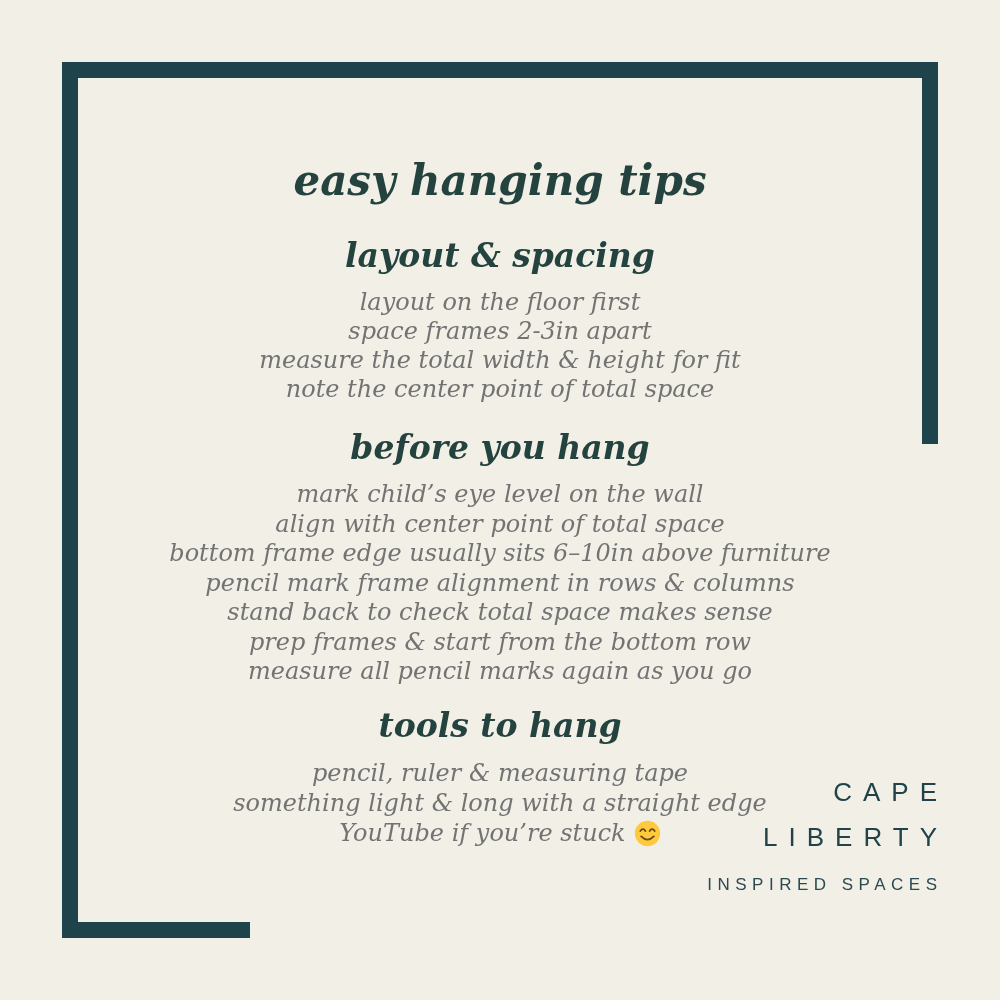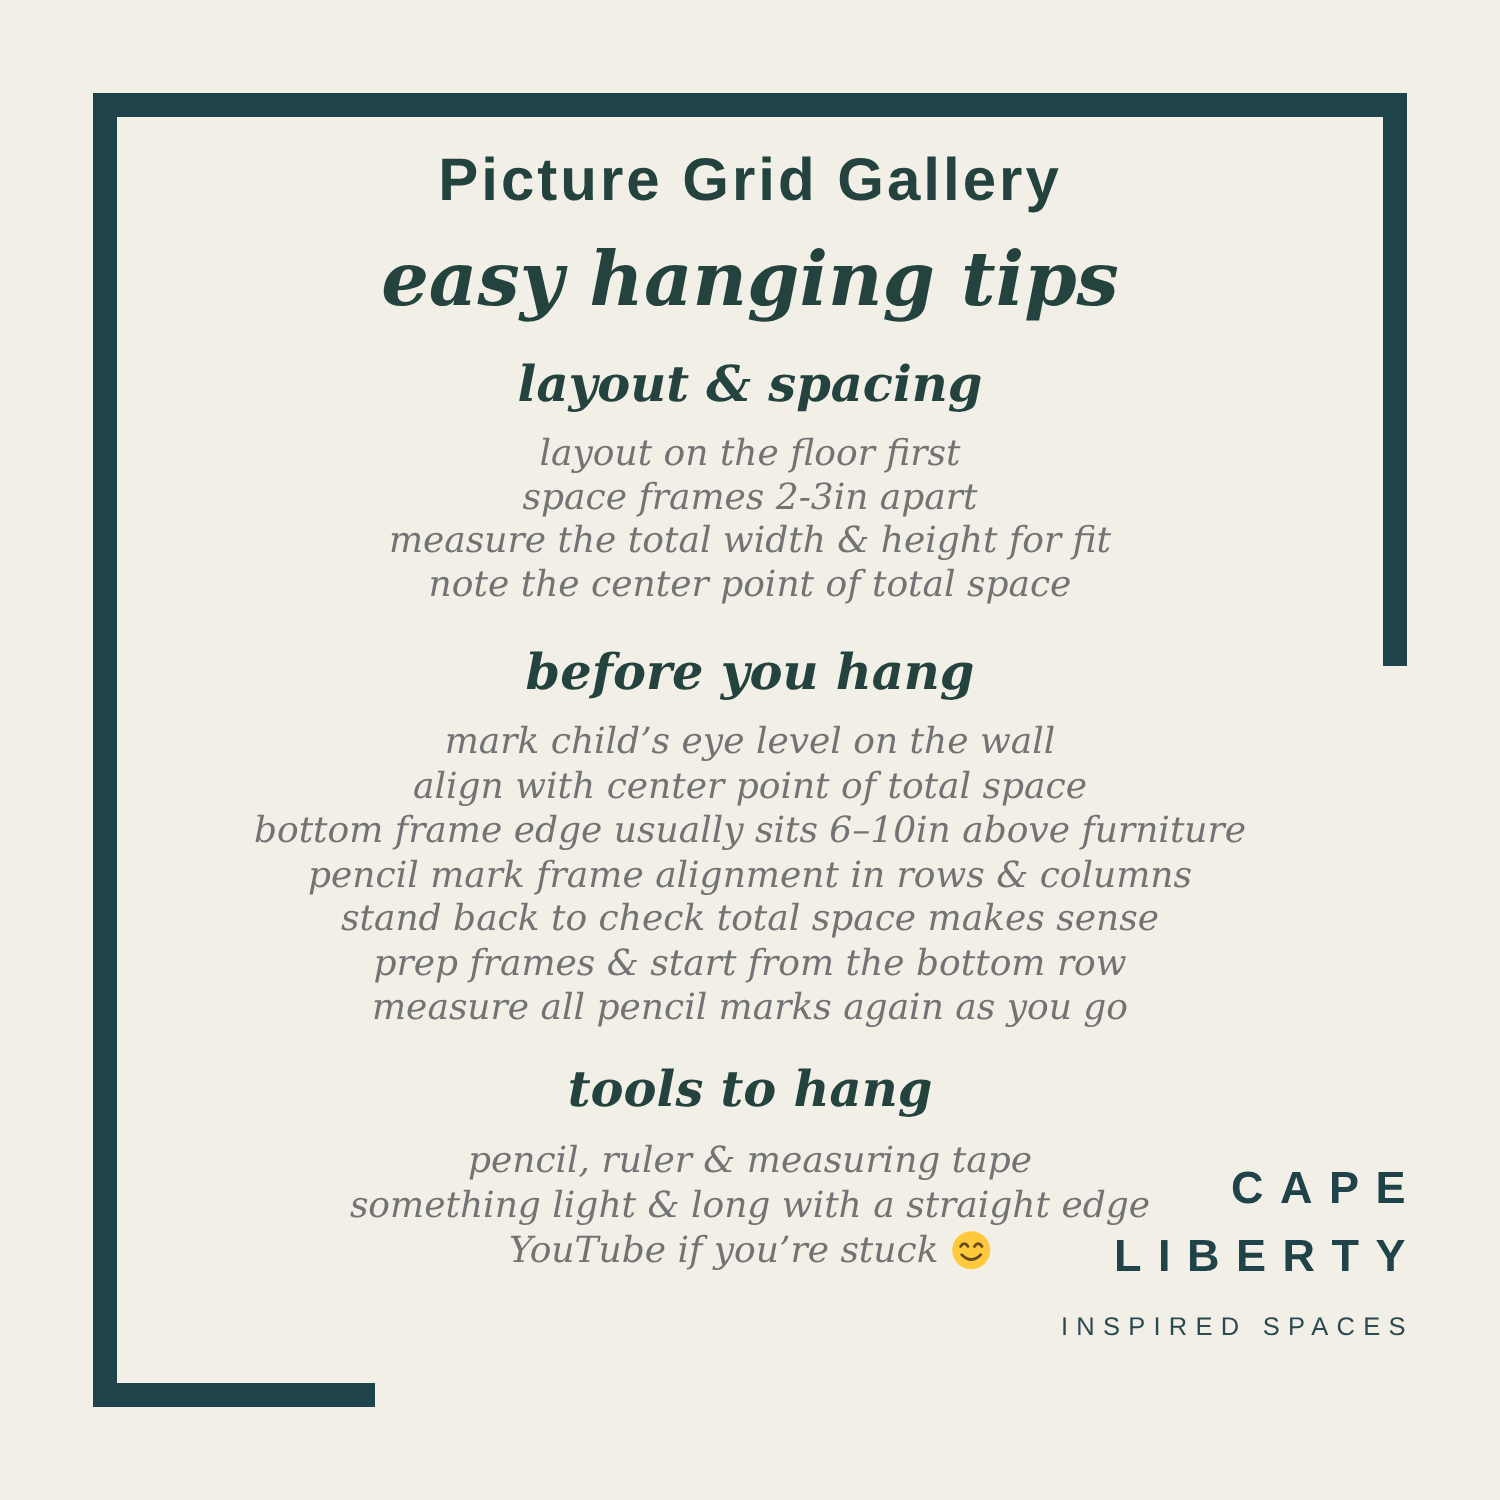--- a/index.html
+++ b/index.html
@@ -22,21 +22,21 @@
   .center-block{position:absolute;left:0;width:1000px;text-align:center;}
 
   .page-title{
     top:98px;
     font-weight:800;font-size:40px;letter-spacing:2px;
     color:#24433F;
   }
   .page-subtitle{
     top:156px;
     font-family:"DejaVu Serif",serif;font-style:italic;font-weight:700;
-    font-size:50px;color:#24433F;
+    font-size:42px;color:#24433F;
   }
   .tips-section h2{
     margin:0 0 13px 0;
     font-family:"DejaVu Serif",serif;font-style:italic;font-weight:700;
     font-size:33px;color:#24433F;
   }
   .tips-section p{
     margin:0;
     font-family:"DejaVu Serif",serif;font-style:italic;font-weight:500;
     font-size:24px;line-height:29px;color:#737373;
@@ -47,41 +47,40 @@
   .section-2 p{line-height:29.5px;}
   .section-3 p{line-height:30px;}
 
   .emoji-icon{vertical-align:-6px;margin-left:8px;}
 
   .brand{
     position:absolute;right:63px;top:770px;text-align:right;
     color:#20434A;
   }
   .brand .brand-line{
-    font-weight:700;font-size:30px;letter-spacing:11px;margin-right:-11px;
+    font-weight:400;font-size:26px;letter-spacing:11px;margin-right:-11px;
     line-height:45px;
   }
   .brand .brand-tagline{
     margin-top:15px;
     font-weight:400;font-size:17px;letter-spacing:5.5px;margin-right:-5.5px;
     color:#2A4A50;
     margin-left:18px;
   }
 </style>
 </head>
 <body>
 
 <div class="canvas">
 
   <div class="frame-bar frame-top"></div>
   <div class="frame-bar frame-left"></div>
   <div class="frame-bar frame-right"></div>
   <div class="frame-bar frame-bottom"></div>
 
-  <h1 class="center-block page-title" style="margin:0;">Picture Grid Gallery</h1>
 
   <div class="center-block page-subtitle">easy hanging tips</div>
 
   <section class="center-block tips-section section-1">
     <h2>layout &amp; spacing</h2>
     <p>layout on the floor first</p>
     <p>space frames 2-3in apart</p>
     <p>measure the total width &amp; height for fit</p>
     <p>note the center point of total space</p>
   </section>

